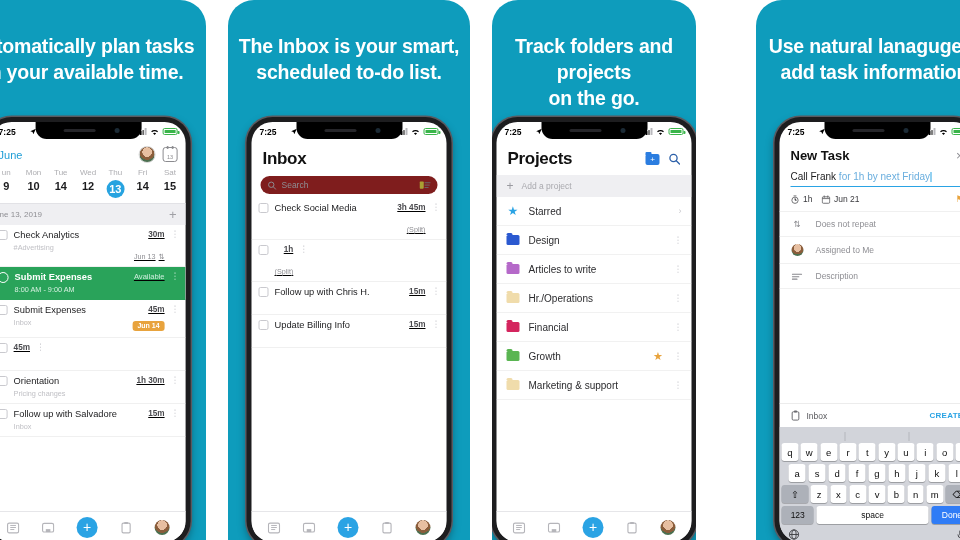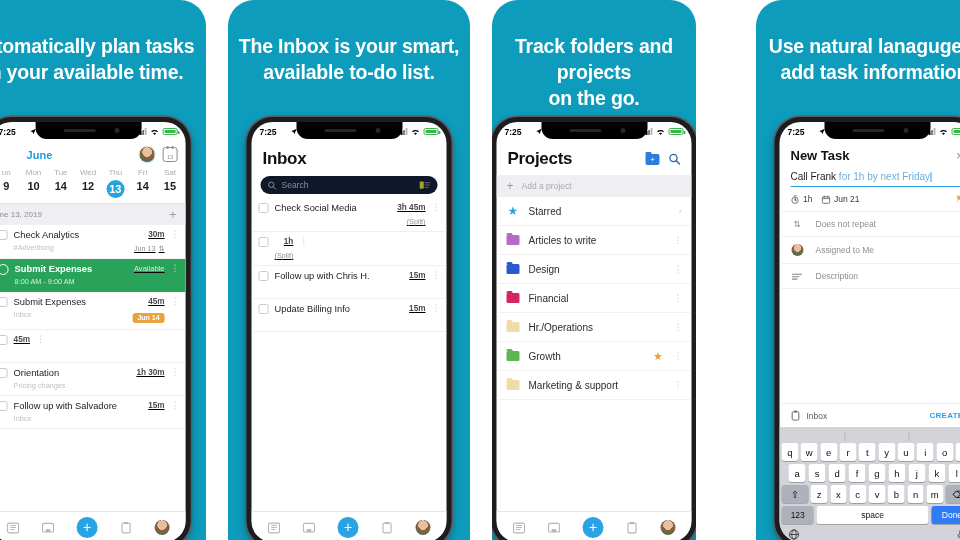--- a/index.html
+++ b/index.html
@@ -102,21 +102,21 @@
     font-size: 17px; font-weight: 700; color: #111;
     padding: 8px 11px 7px;
     letter-spacing: -.3px;
   }
 
   
   .cal-head {
     display: flex; align-items: center; justify-content: space-between;
     padding: 5px 8px 2px;
   }
-  .cal-month { font-size: 11px; color: #1f9ed6; font-weight: 700; margin-left: 28px; }
+  .cal-month { font-size: 11px; color: #1f9ed6; font-weight: 400; }
   .cal-actions { display: flex; align-items: center; gap: 7px; }
   .avatar {
     width: 17px; height: 17px; border-radius: 50%;
     background: radial-gradient(circle at 50% 34%, #e7bfa1 0 38%, #8a5d3b 39% 62%, #4b6f4f 63% 100%);
     border: 1px solid #d6d6d6;
   }
   .cal-ico {
     width: 15px; height: 15px; border: 1.4px solid #8b8b8f; border-radius: 3px;
     position: relative; font-size: 5.5px; color: #8b8b8f;
     display:flex; align-items:flex-end; justify-content:center; padding-bottom:1px;
@@ -164,21 +164,21 @@
   }
   .tcirc {
     width: 11px; height: 11px; border: 1.4px solid #fff;
     border-radius: 50%; flex: 0 0 auto;
   }
   .tmain { flex: 1; min-width: 0; }
   .ttitle { font-size: 9.3px; color: #1c1c1e; line-height: 1.25; white-space: nowrap; overflow: hidden; }
   .tsub { font-size: 7.3px; color: #c0c0c5; margin-top: 1.5px; }
   .tright { text-align: right; flex: 0 0 auto; text-decoration: underline; }
   .tdur { font-size: 8.2px; font-weight: 700; color: #4a4a4e; }
-  .tmeta { font-size: 7.2px; color: #8e8e93; margin-top: 5px; display:flex; align-items:center; gap:3px; justify-content:flex-end;}
+  .tmeta { font-size: 7.2px; color: #8e8e93; margin-top: 13px; display:flex; align-items:center; gap:3px; justify-content:flex-end;}
   .kebab { width: 8px; text-align: center; color: #c7c7cc; font-size: 9px; line-height: 1; letter-spacing: 0; flex:0 0 auto;}
   .kebab::before { content: "\22EE"; }
   .titem.green { background: #29a35a; border-bottom-color:#29a35a; }
   .titem.green .ttitle { color: #fff; font-weight: 700; }
   .titem.green .tsub { color: #d6f0e0; }
   .titem.green .tdur { color: #cdeddc; font-weight: 400; font-size: 7.6px;}
   .titem.green .kebab { color: #bde3cd; }
   .pill {
     display: inline-block; background: #e8a33d; color: #fff;
     font-size: 7px; font-weight: 700; border-radius: 3px;
@@ -200,21 +200,21 @@
     font-size: 14px; line-height: 1; font-weight: 300;
   }
   .tab-av {
     width: 15px; height: 15px; border-radius: 50%;
     background: radial-gradient(circle at 50% 34%, #e7bfa1 0 38%, #8a5d3b 39% 62%, #4b6f4f 63% 100%);
   }
 
   
   .searchbar {
     margin: 0 9px 4px; height: 18px; border-radius: 9px;
-    background: #0f172a; display: flex; align-items: center;
+    background: #7f1d1d; display: flex; align-items: center;
     padding: 0 7px; gap: 5px;
   }
   .search-ph { font-size: 8.5px; color: #8e8e93; flex: 1; }
   .filter-ic { width: 11px; height: 9px; position: relative; }
 
   
   .proj-head {
     display: flex; align-items: center; justify-content: space-between;
     padding: 8px 11px 6px;
   }
@@ -473,21 +473,21 @@
               </span>
             <span class="tab-av"></span>
           </div>
         </div>
       </div>
     </div>
   </div>
 
   <div class="panel" id="panel1">
     <div class="headline">The Inbox is your smart,
-available to-do list.</div>
+scheduled to-do list.</div>
     <div class="phone">
       <div class="screen">
         <div class="notch">
           <div class="speaker"></div>
           <div class="cam"></div>
         </div>
         <div class="statusbar">
           <div class="sb-left">
             <span>7:25</span>
             <svg class="loc-arrow" viewBox="0 0 10 10">
@@ -645,40 +645,40 @@
           </div>
           <div class="tlist">
 
             <div class="pitem">
               <span class="star-ic" style="color:#2aa3e4">★</span>
               <span class="pname">Starred</span>
               <span class="chev">›</span>
             </div>
 
             <div class="pitem">
+              <span class="folder" style="background:#2b59d0"></span>
+              <span class="pname">Design</span>
+              <span class="kebab"></span>
+            </div>
+
+            <div class="pitem">
               <span class="folder" style="background:#b569c9"></span>
               <span class="pname">Articles to write</span>
               <span class="kebab"></span>
             </div>
 
             <div class="pitem">
-              <span class="folder" style="background:#2b59d0"></span>
-              <span class="pname">Design</span>
+              <span class="folder" style="background:#f0dcab"></span>
+              <span class="pname">Hr./Operations</span>
               <span class="kebab"></span>
             </div>
 
             <div class="pitem">
               <span class="folder" style="background:#d4255e"></span>
               <span class="pname">Financial</span>
-              <span class="kebab"></span>
-            </div>
-
-            <div class="pitem">
-              <span class="folder" style="background:#f0dcab"></span>
-              <span class="pname">Hr./Operations</span>
               <span class="kebab"></span>
             </div>
 
             <div class="pitem">
               <span class="folder" style="background:#5ab552"></span>
               <span class="pname">Growth</span>
               <span class="star-ic" style="color:#e8a33d;font-size:11px">★</span>
               <span class="kebab"></span>
             </div>
 

